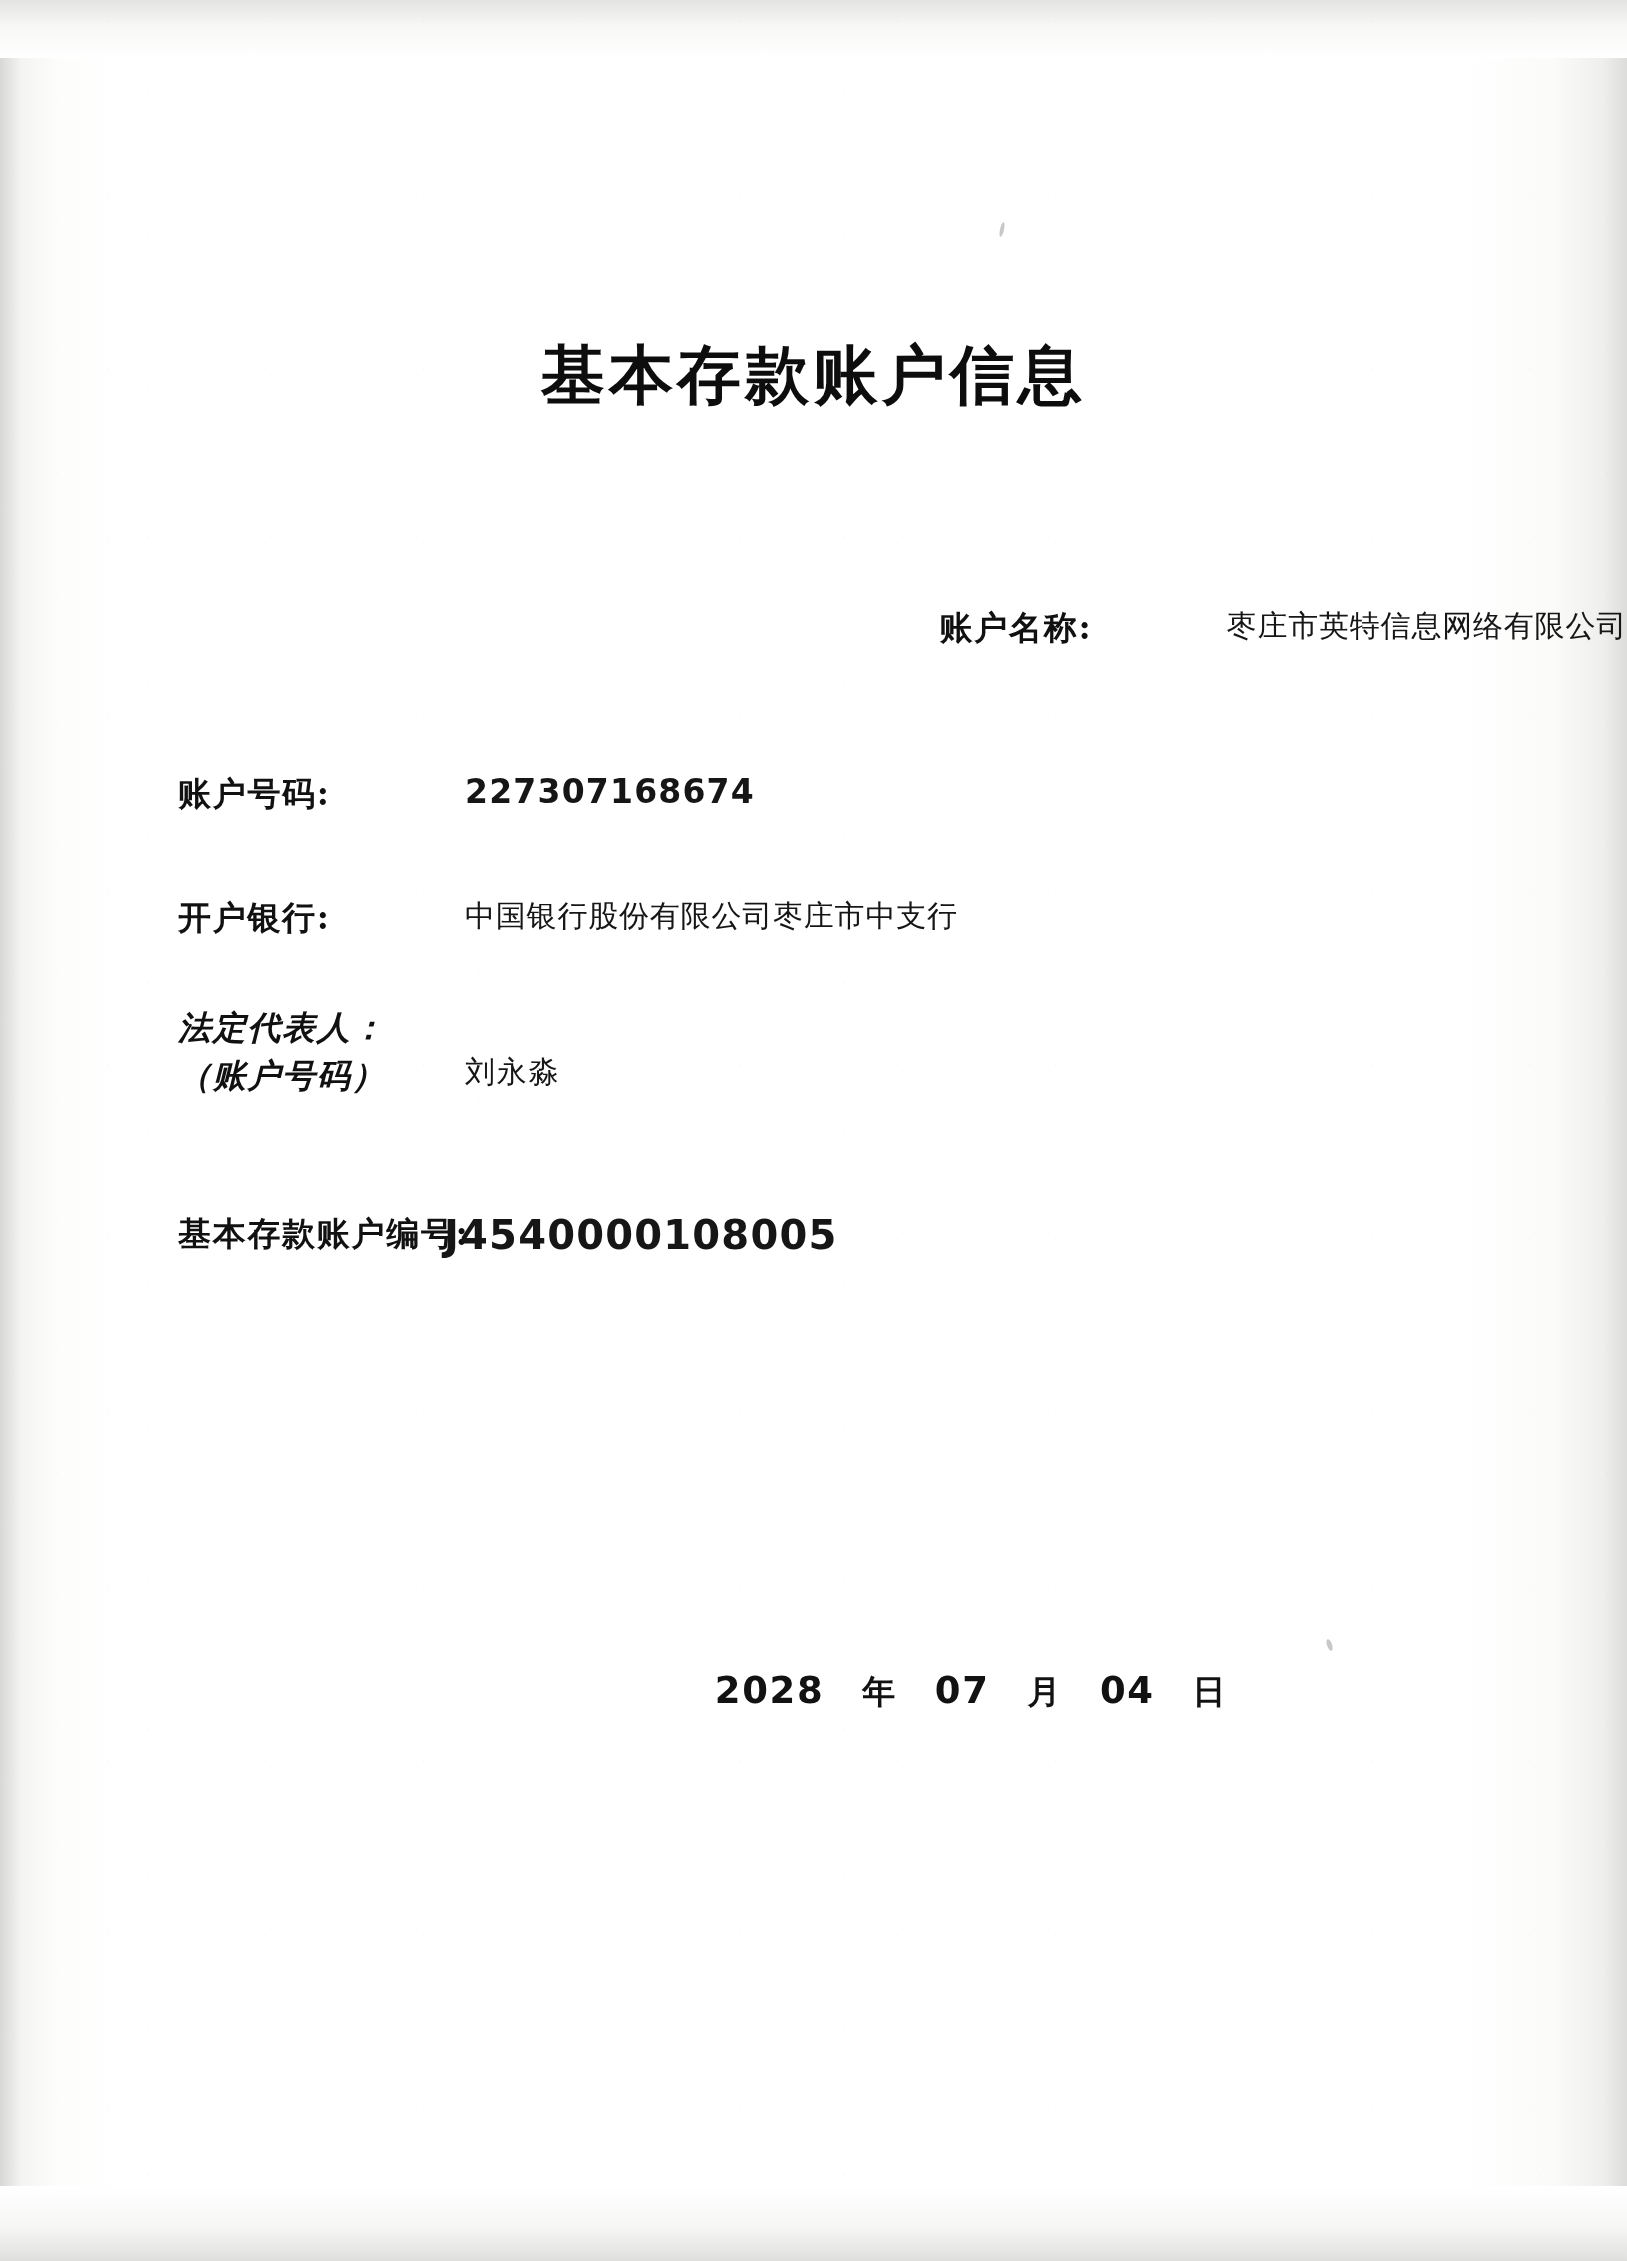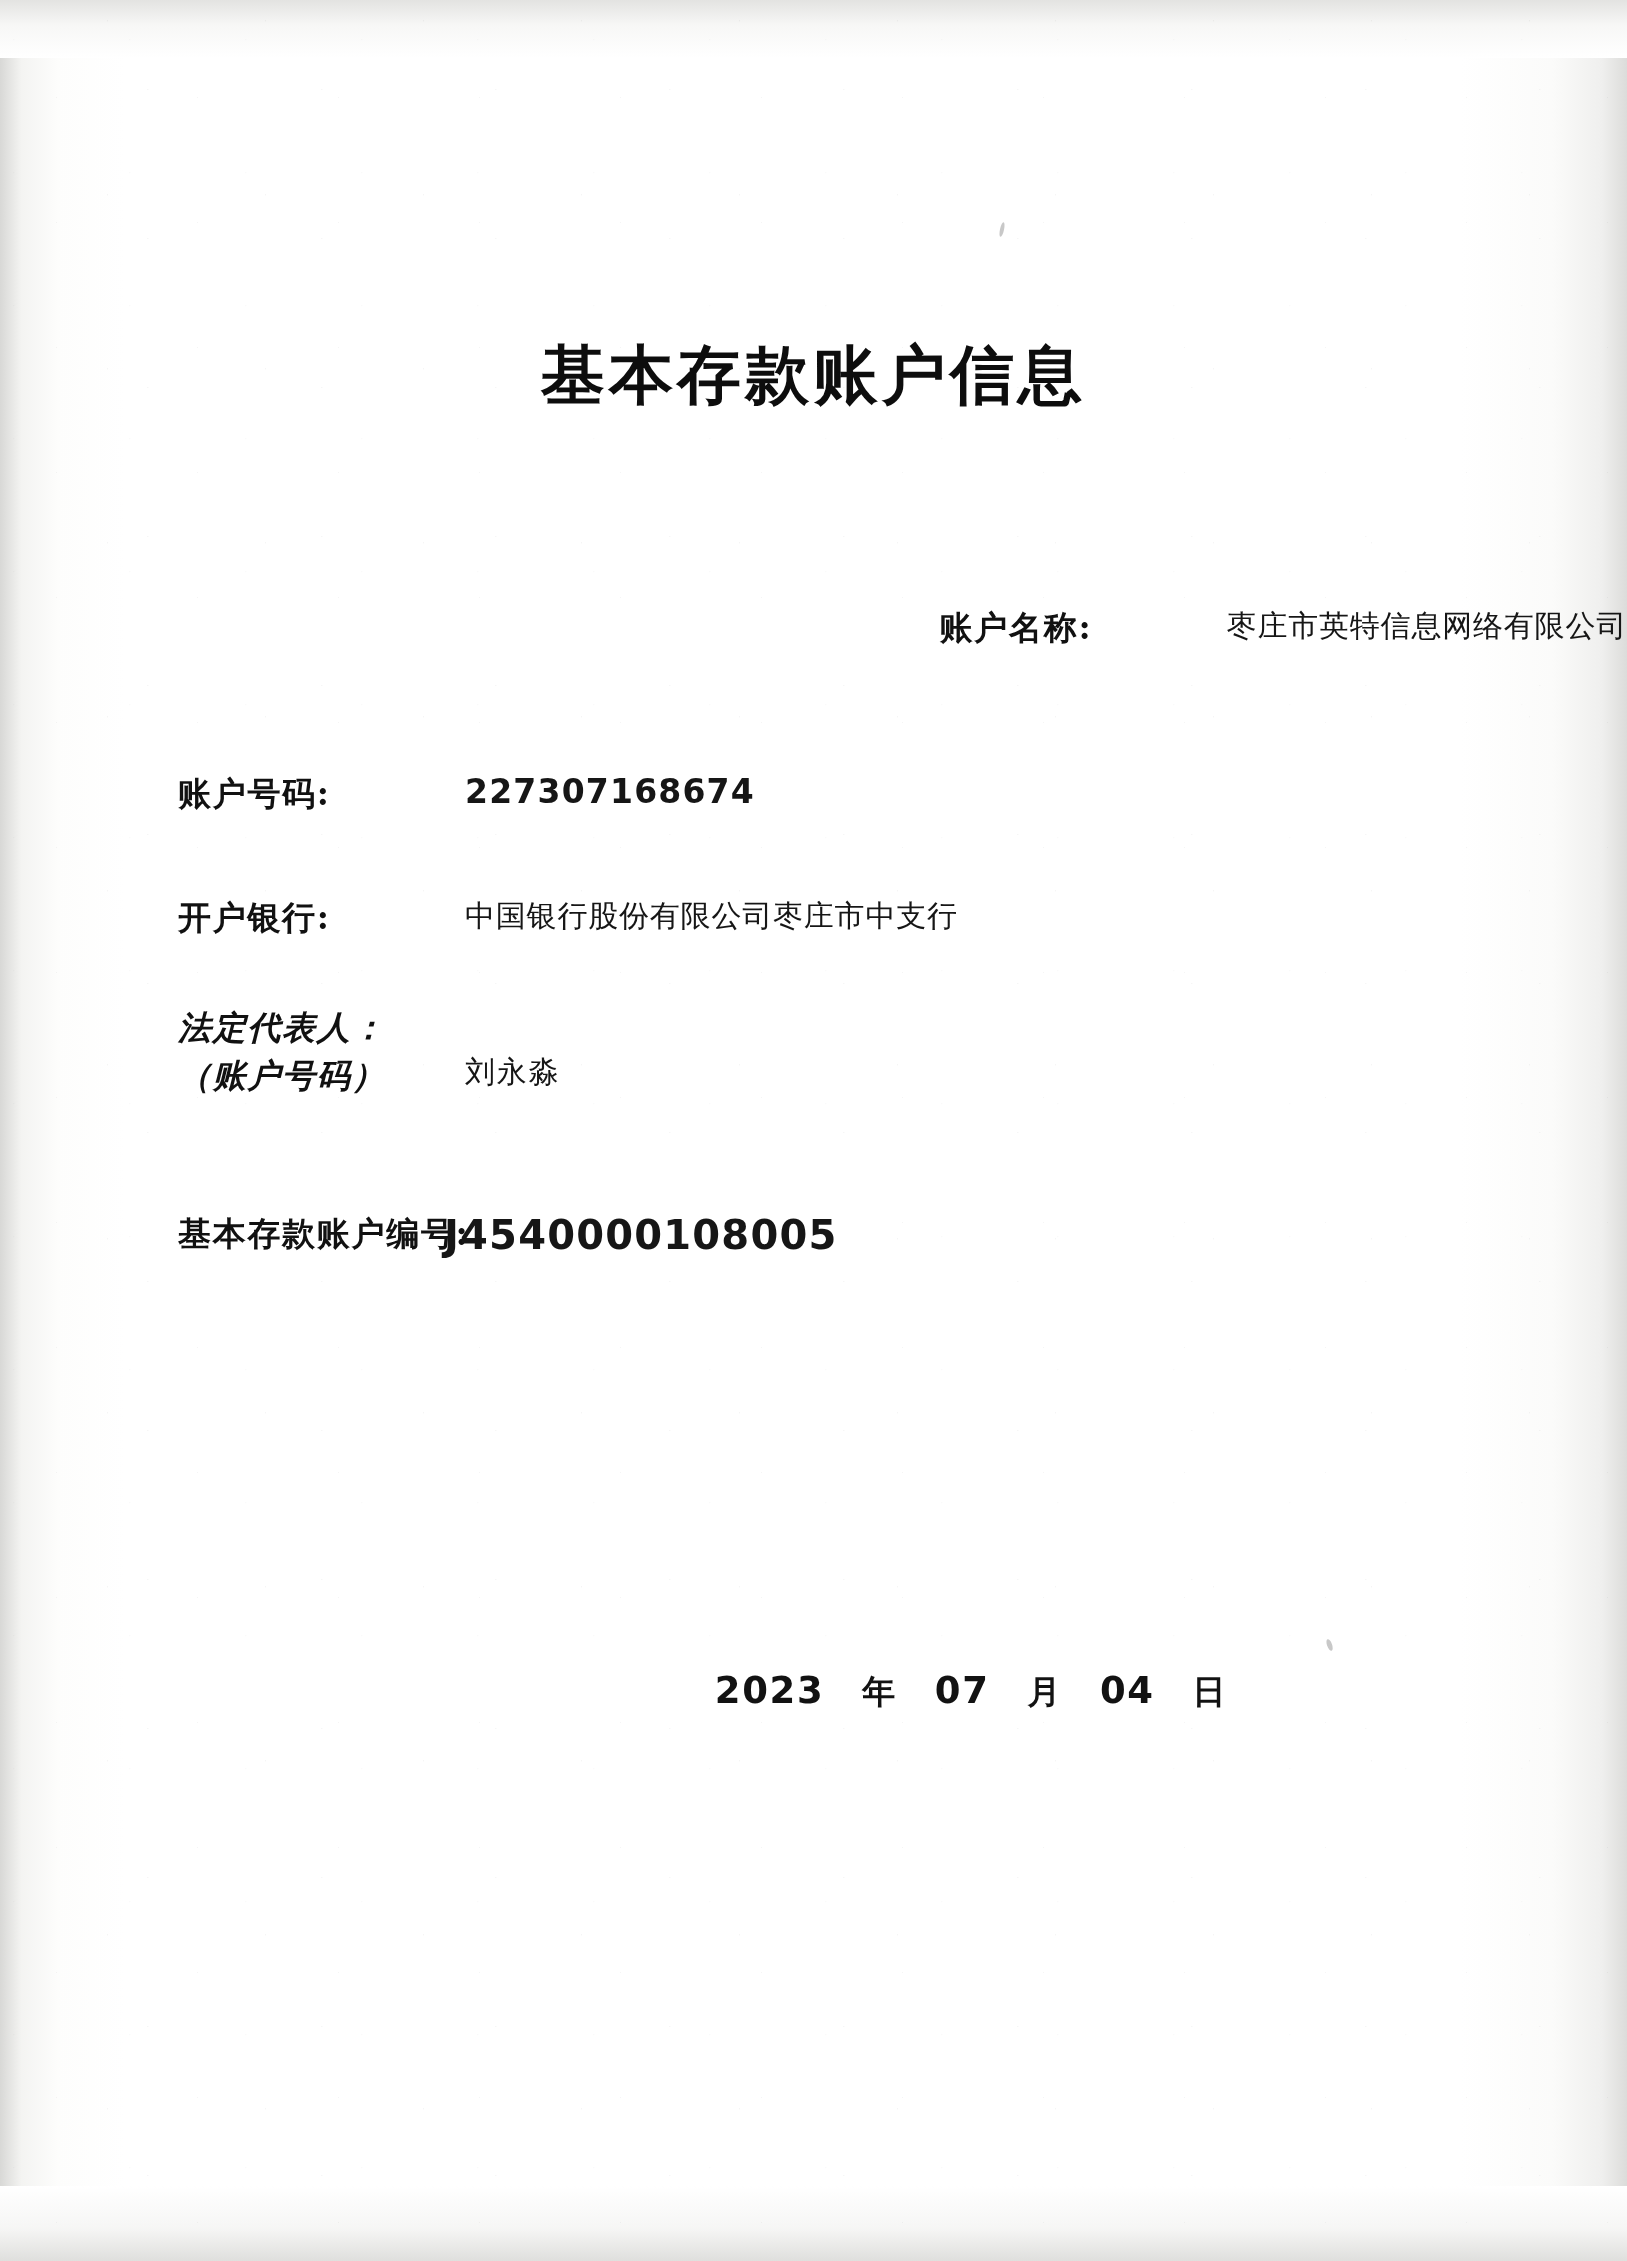--- a/index.html
+++ b/index.html
@@ -208,21 +208,21 @@
     </div>
 
     <div class="field-row" id="row-code">
       <div class="field-label">基本存款账户编号:</div>
       <div class="field-value">J4540000108005</div>
     </div>
 
   </div>
 
   <div class="date-line">
-    <span>2023</span>
+    <span>2028</span>
     <span class="date-cjk">年</span>
     <span>07</span>
     <span class="date-cjk">月</span>
     <span>04</span>
     <span class="date-cjk">日</span>
   </div>
 </div>
 
 
 </body></html>

